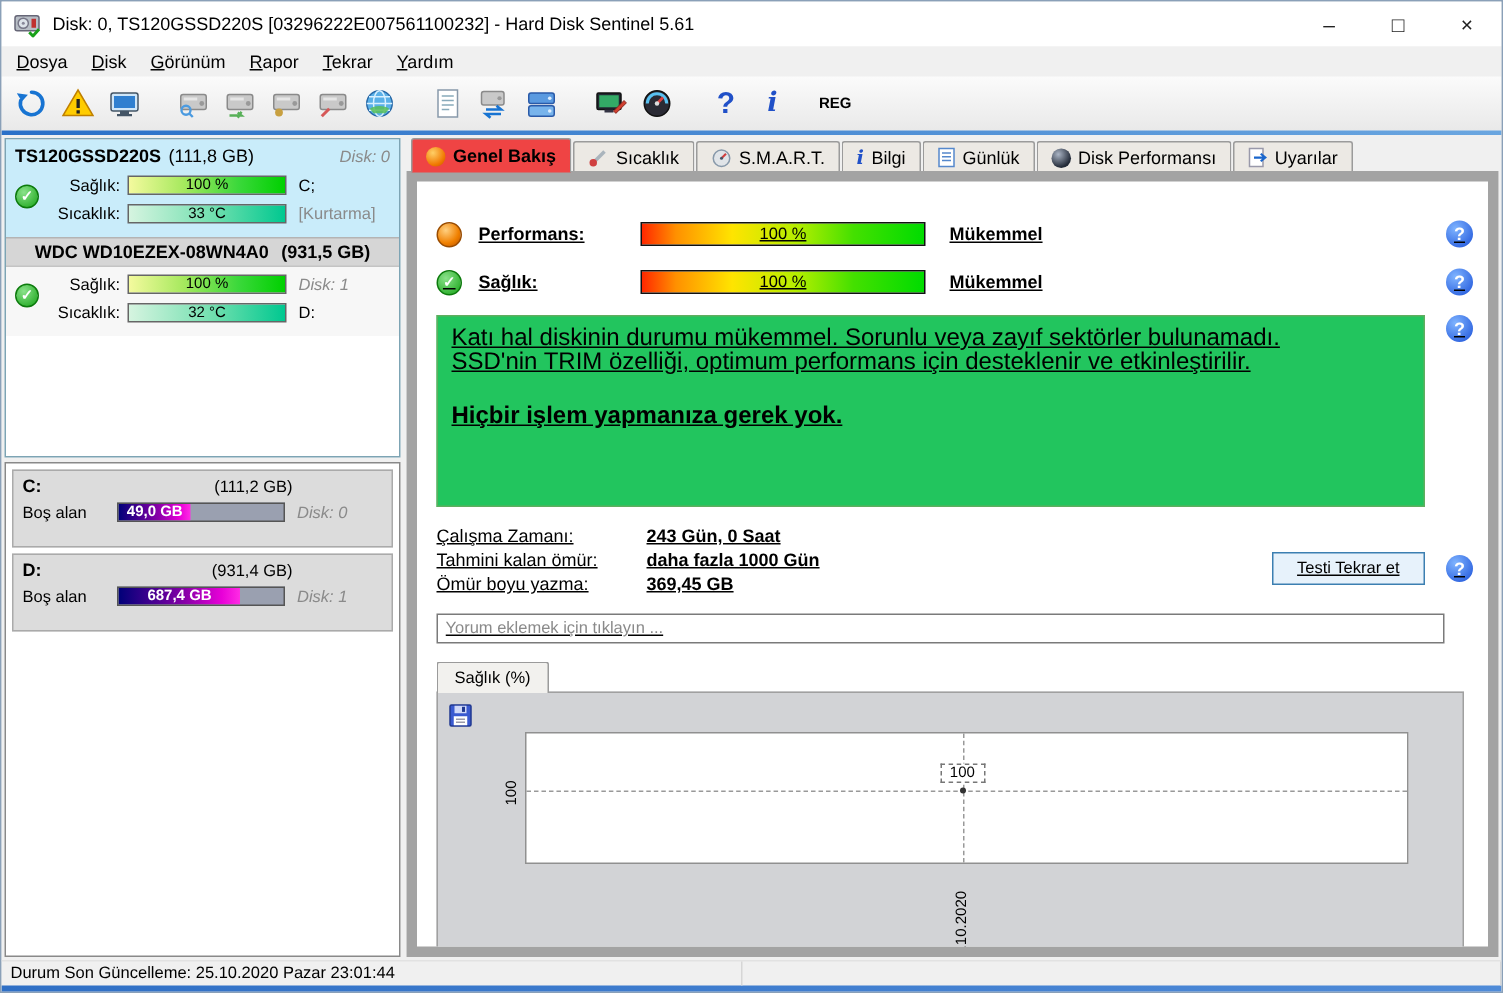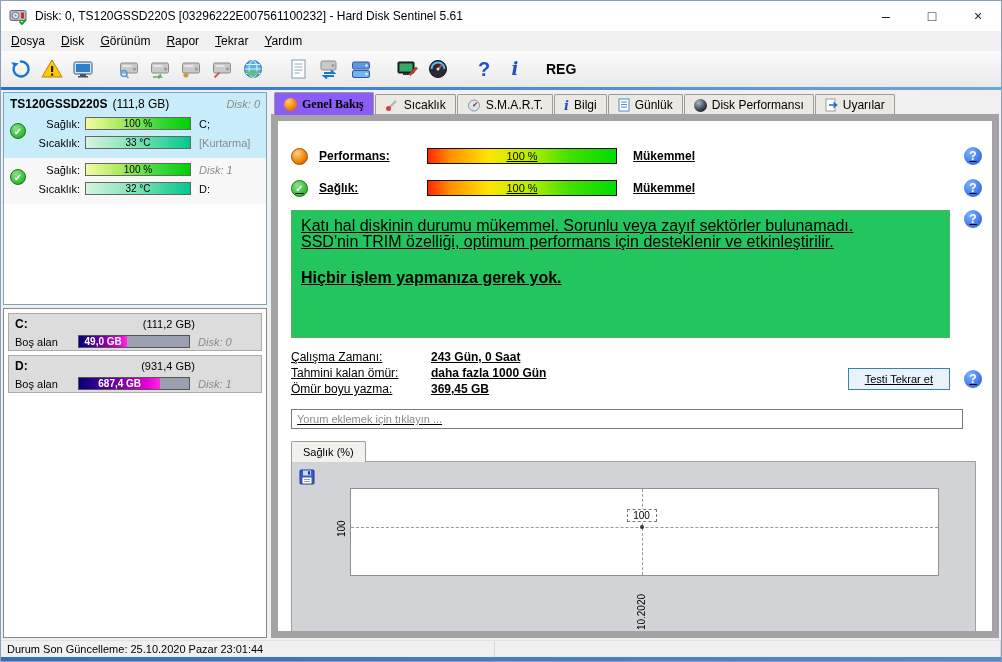--- a/index.html
+++ b/index.html
@@ -17,21 +17,21 @@
   .menubar { height:20px; background:#f0f0f0; display:flex; align-items:center; font-size:12px; padding-left:2px; }
   .menu-item { padding:2px 8px; cursor:default; }
   .menu-item::first-letter { text-decoration:underline; }
 
   
   .toolbar { height:36px; background:linear-gradient(#fbfbfb,#e9e9e9); display:flex; align-items:center; padding:0 6px; gap:3px; }
   .tbtn { width:28px; height:28px; display:flex; align-items:center; justify-content:center; border-radius:2px; }
   .tsep { width:12px; height:28px; }
   .glyph-blue { color:#2050c8; font-weight:bold; font-size:20px; line-height:1; }
   .glyph-info { color:#2050c8; font-weight:bold; font-style:italic; font-size:18px; font-family:"DejaVu Serif", serif; line-height:1; }
-  .reg { font-weight:bold; font-size:14px; color:#000; margin-left:14px; }
+  .reg { font-weight:bold; font-size:10px; color:#000; margin-left:14px; }
   .blue-line { height:3px; background:linear-gradient(90deg,#2a70c8,#6aa6e0); }
 
   
   .body { display:flex; height:550px; padding:2px; background:#f0f0f0; }
   .sidebar { width:264px; margin-right:4px; display:flex; flex-direction:column; gap:3px; }
   .side-box { background:#fff; border:1px solid #7da4b4; overflow:hidden; }
   .disks-box { height:213px; }
   .parts-box { flex:1; border-color:#898989; padding:2px; }
 
   
@@ -53,31 +53,31 @@
   .mini-bar.temp { background:linear-gradient(90deg,#d6f4e0,#6fdfae 55%,#00c890); }
   .rtxt { margin-left:8px; font-size:11px; white-space:nowrap; }
   .gray { color:#8a8a8a; }
   .gray-it { color:#8a8a8a; font-style:italic; }
 
   
   .part-panel { background:#dcdcdc; border:1px solid #aaaaaa; margin:2px 2px 4px; }
   .part-header { display:flex; align-items:baseline; font-size:11px; padding:3px 6px 1px; }
   .pname { font-weight:bold; font-size:12px; }
   .psize { margin-left:auto; margin-right:60px; }
-  .part-row { display:flex; align-items:center; padding:3px 6px 2px; font-size:11px; }
+  .part-row { display:flex; align-items:center; padding:3px 6px 16px; font-size:11px; }
   .plbl { width:63px; }
   .free-bar { width:112px; height:13px; background:#9aa0b0; border:1px solid #555; overflow:hidden; }
   .free-fill { height:100%; background:linear-gradient(90deg,#000078,#8800a8 55%,#e800d8 85%,#ff2ce4); display:flex; align-items:center; justify-content:center; }
   .free-text { color:#fff; font-weight:bold; font-size:10px; white-space:nowrap; }
 
   
   .main { flex:1; display:flex; flex-direction:column; }
   .tabbar { display:flex; align-items:flex-end; height:23px; padding-left:3px; gap:1px; }
   .tab { display:flex; align-items:center; gap:5px; font-size:12px; padding:0 9px; height:21px; background:#ece9e4; border:1px solid #9b9b9b; border-bottom:none; border-radius:2px 2px 0 0; cursor:default; white-space:nowrap; }
-  .tab.active { background:#8b5cf6; font-weight:bold; height:23px; position:relative; z-index:3;font-family:Liberation Serif, serif; }
+  .tab.active { background:#ef4444; font-weight:bold; height:23px; position:relative; z-index:3; }
   .content { flex:1; background:#fff; border:7px solid #a3a3a3; margin-top:-1px; padding-top:22px; position:relative; z-index:2; overflow:hidden;text-decoration:underline; }
 
   .meter-row { display:flex; align-items:center; padding:0 10px 0 13px; height:26px; margin-bottom:6px; }
   .ball { width:17px; height:17px; min-width:17px; border-radius:50%; margin-right:11px; display:flex; align-items:center; justify-content:center; }
   .ball-perf { background:radial-gradient(circle at 35% 30%,#ffd080,#f08000 60%,#b85000); border:1px solid #9a4c00; }
   .ball-ok { background:radial-gradient(circle at 35% 30%,#8ae28a,#16a316); border:1px solid #0c7a0c; color:#fff; font-size:10px; font-weight:bold; }
   .meter-label { font-weight:bold; font-size:12px; width:108px; }
   .meter-bar { width:190px; height:16px; border:1px solid #111; background:linear-gradient(90deg,#ff2800 0%,#ff9000 12%,#ffe400 32%,#b4ee00 55%,#44e000 75%,#00dc00 100%); display:flex; align-items:center; justify-content:center; font-size:11px; }
   .rating { font-weight:bold; font-size:12px; margin-left:16px; }
   .help-q { margin-left:auto; width:18px; height:18px; min-width:18px; border-radius:50%; background:radial-gradient(circle at 35% 30%,#7fb4ff,#1a50d8); color:#fff; font-weight:bold; font-size:12px; display:flex; align-items:center; justify-content:center; cursor:default; }
@@ -283,20 +283,24 @@
               <div class="disk-row">
                 <span class="lbl">Sıcaklık:</span>
                 <span class="mini-bar temp">33 °C</span>
                 <span class="rtxt gray">[Kurtarma]</span>
               </div>
             </div>
           </div>
         </div>
 
         <div class="disk-panel second">
+          <div class="disk-header2">
+            <span class="disk-name">WDC WD10EZEX-08WN4A0</span>
+            <span class="disk-size">(931,5 GB)</span>
+          </div>
           <div class="disk-grid">
             <span class="ok-icon">✓</span>
             <div class="disk-rows">
               <div class="disk-row">
                 <span class="lbl">Sağlık:</span>
                 <span class="mini-bar health">100 %</span>
                 <span class="rtxt gray-it">Disk: 1</span>
               </div>
               <div class="disk-row">
                 <span class="lbl">Sıcaklık:</span>

